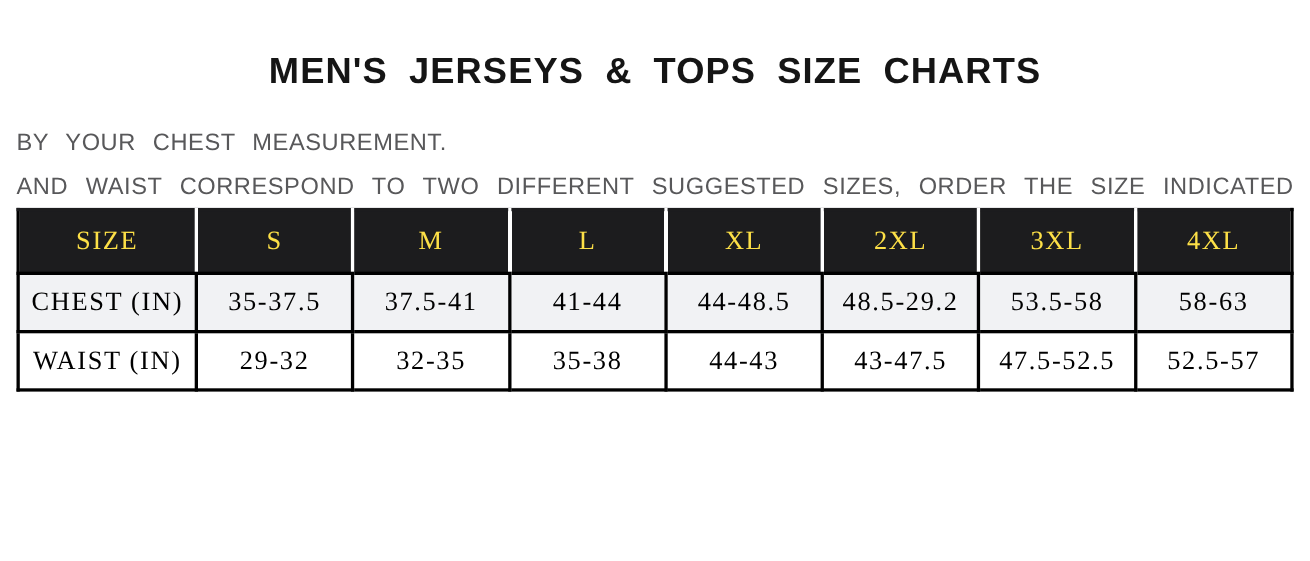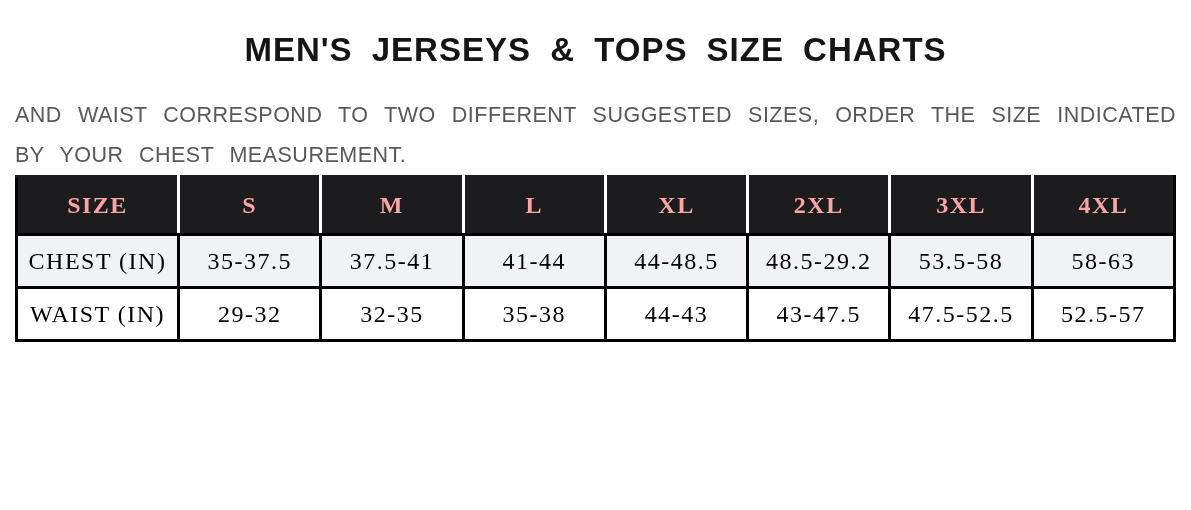--- a/index.html
+++ b/index.html
@@ -5,21 +5,21 @@
   * { box-sizing: border-box; }
   html, body {
     margin: 0; padding: 0;
     background: #ffffff;
     width: 1191px; height: 510px;
     overflow: hidden;
     font-family: "Liberation Sans", sans-serif;
   }
   .page {
     width: 1191px;
-    padding: 30px 15px 0 15px;
+    padding: 44px 15px 0 15px;
   }
   .page-title {
     margin: 0 0 25px 0;
     text-align: center;
     font-size: 33px;
     line-height: 40px;
     font-weight: bold;
     color: #151515;
     letter-spacing: 1px;
     word-spacing: 9px;
@@ -54,41 +54,41 @@
     border: 3px solid #000000;
     text-align: center;
     vertical-align: middle;
     padding: 0;
     letter-spacing: 1.5px;
     overflow: hidden;
   }
   .size-chart th {
     height: 58px;
     background: #1c1c1e;
-    color: #fca5a5;
-    font-weight: bold;
+    color: #fde047;
+    font-weight: normal;
     border-left: 3px solid #ffffff;
     border-right: 3px solid #ffffff;
     border-top-color: #1c1c1e;
   }
   .size-chart th:first-child { border-left-color: #000000; }
   .size-chart th:last-child  { border-right-color: #000000; }
   .size-chart td { height: 53px; background: #ffffff; }
   .size-chart tbody tr.alt td { background: #f1f2f4; }
 </style>
 </head>
 <body>
 
 <div class="page">
 
   <h1 class="page-title">MEN'S JERSEYS &amp; TOPS SIZE CHARTS</h1>
 
   <div class="intro">
+    <div class="intro-line last">BY YOUR CHEST MEASUREMENT.</div>
     <div class="intro-line">AND WAIST CORRESPOND TO TWO DIFFERENT SUGGESTED SIZES, ORDER THE SIZE INDICATED</div>
-    <div class="intro-line last">BY YOUR CHEST MEASUREMENT.</div>
   </div>
 
   <table class="size-chart">
     <colgroup>
       <col class="label-col">
       <col>
         <col>
         <col>
         <col>
         <col>

